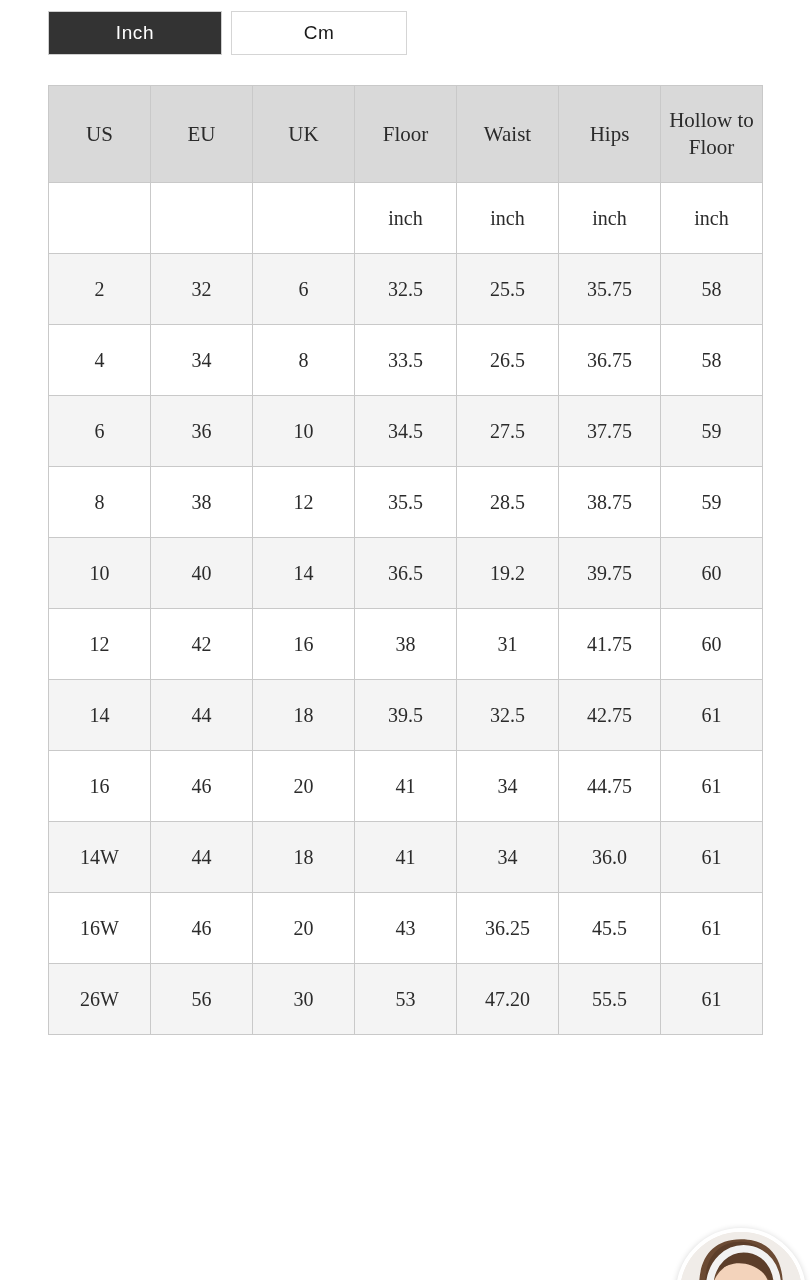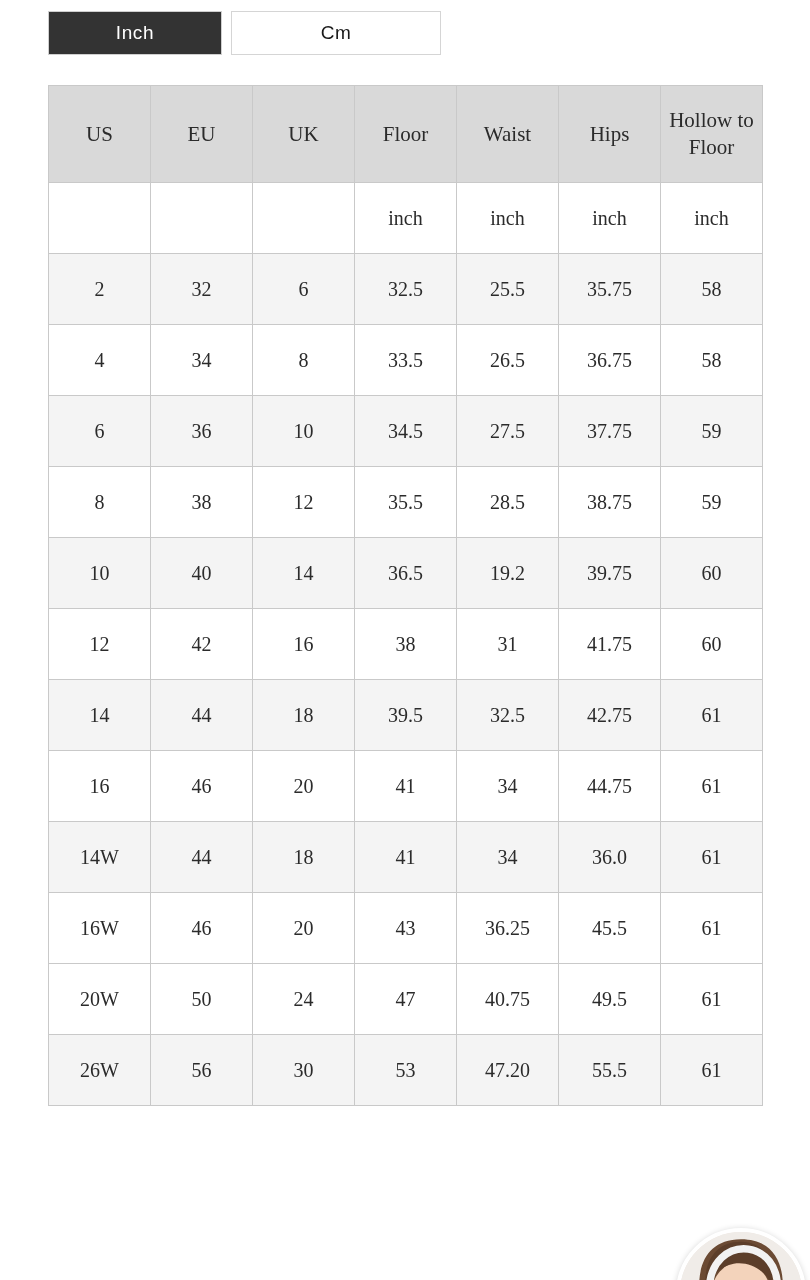--- a/index.html
+++ b/index.html
@@ -29,21 +29,21 @@
     display: flex;
     align-items: center;
     justify-content: center;
     font-family: "Liberation Sans", sans-serif;
     font-size: 19px;
     letter-spacing: 0.6px;
     cursor: pointer;
     user-select: none;
   }
   .unit-tab.tab-inch { width: 174px; }
-  .unit-tab.tab-cm   { width: 210px; }
+  .unit-tab.tab-cm   { width: 176px; }
   .unit-tab.active {
     background: #333333;
     color: #ffffff;
     border: 1px solid #cfcfcf;
   }
   .unit-tab.inactive {
     background: #ffffff;
     color: #1a1a1a;
     border: 1px solid #d5d5d5;
   }
@@ -224,29 +224,20 @@
       </tr>
       <tr class="row-base">
         <td>16W</td>
         <td>46</td>
         <td>20</td>
         <td>43</td>
         <td>36.25</td>
         <td>45.5</td>
         <td>61</td>
       </tr>
-      <tr class="row-base">
-        <td>20W</td>
-        <td>50</td>
-        <td>24</td>
-        <td>47</td>
-        <td>40.75</td>
-        <td>49.5</td>
-        <td>61</td>
-      </tr>
       <tr class="row-alt">
         <td>26W</td>
         <td>56</td>
         <td>30</td>
         <td>53</td>
         <td>47.20</td>
         <td>55.5</td>
         <td>61</td>
       </tr>
     </tbody>

